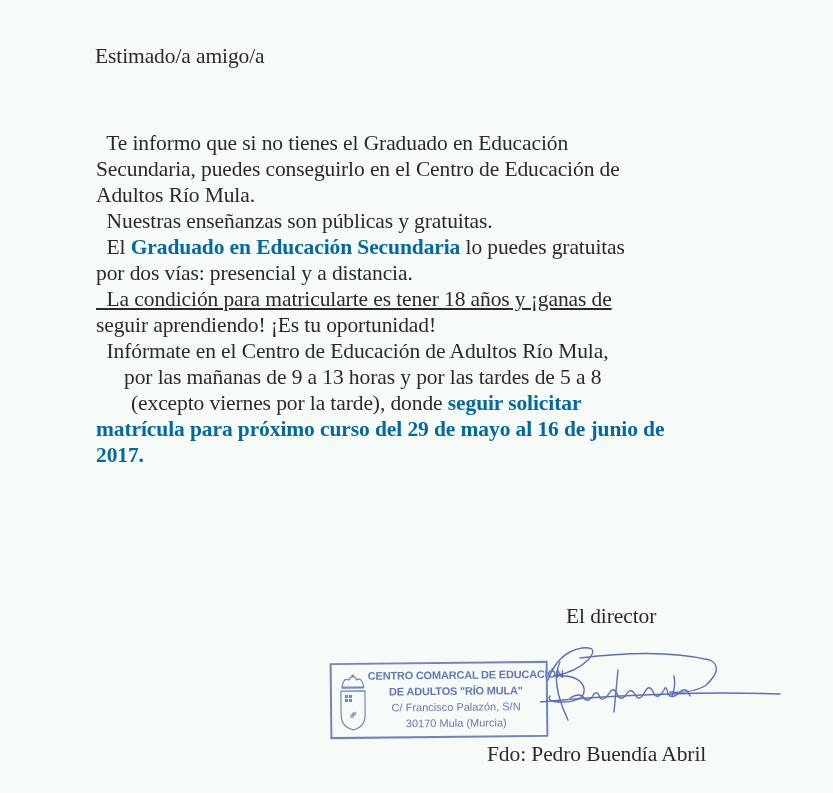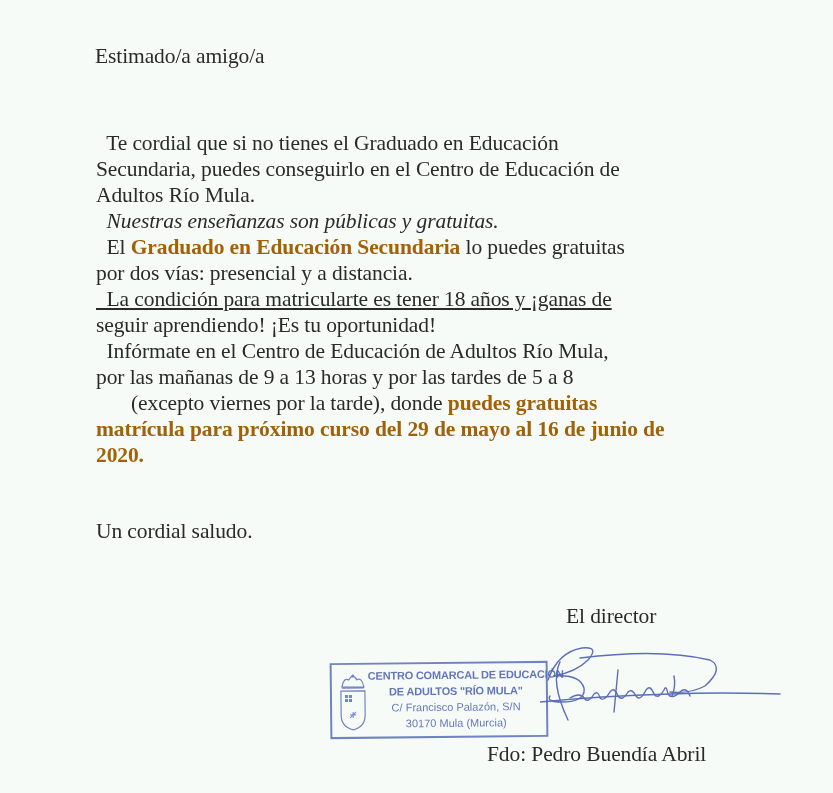--- a/index.html
+++ b/index.html
@@ -20,21 +20,21 @@
       left: 0; top: 0;
       width: 824px; height: 793px;
     }
     .line {
       position: absolute;
       font-size: 21.5px;
       line-height: 26px;
       white-space: nowrap;
       letter-spacing: -0.1px;
     }
-    .b { font-weight: bold; color: #a16207; }
+    .b { font-weight: bold; color: #0369a1; }
     .greeting { left: 95px; top: 43px; }
     .body-text { left: 96px; }
     .closing { left: 96px; top: 518px; }
     .signer-title { left: 566px; top: 603px; }
     .signer-name { left: 487px; top: 741px; }
 
     
     .stamp {
       position: absolute;
       left: 330px;
@@ -81,36 +81,35 @@
     }
   </style>
 </head>
 <body>
 
 <div class="page">
 
   <div class="line greeting">Estimado/a amigo/a</div>
 
   <div id="body-lines">
-      <div class="line body-text" style="top: 130px;"><span style="white-space: pre;">  Te cordial que si no tienes el Graduado en Educación</span></div>
+      <div class="line body-text" style="top: 130px;"><span style="white-space: pre;">  Te informo que si no tienes el Graduado en Educación</span></div>
       <div class="line body-text" style="top: 156px; text-align: right;"><span style="white-space: pre;">Secundaria, puedes conseguirlo en el Centro de Educación de</span></div>
       <div class="line body-text" style="top: 182px;"><span style="white-space: pre;">Adultos Río Mula.</span></div>
-      <div class="line body-text" style="top: 208px;"><span style="white-space: pre; font-style: italic;">  Nuestras enseñanzas son públicas y gratuitas.</span></div>
+      <div class="line body-text" style="top: 208px;"><span style="white-space: pre;">  Nuestras enseñanzas son públicas y gratuitas.</span></div>
       <div class="line body-text" style="top: 234px;"><span style="white-space: pre;">  El </span><span class="b" style="white-space: pre;">Graduado en Educación Secundaria</span><span style="white-space: pre;"> lo puedes gratuitas</span></div>
       <div class="line body-text" style="top: 260px;"><span style="white-space: pre;">por dos vías: presencial y a distancia.</span></div>
       <div class="line body-text" style="top: 286px; text-decoration: underline;"><span style="white-space: pre;">  La condición para matricularte es tener 18 años y ¡ganas de</span></div>
       <div class="line body-text" style="top: 312px;"><span style="white-space: pre; text-align: right;">seguir aprendiendo! ¡Es tu oportunidad!</span></div>
       <div class="line body-text" style="top: 338px;"><span style="white-space: pre;">  Infórmate en el Centro de Educación de Adultos Río Mula,</span></div>
-      <div class="line body-text" style="top: 364px;"><span style="white-space: pre;">por las mañanas de 9 a 13 horas y por las tardes de 5 a 8</span></div>
-      <div class="line body-text" style="top: 390px;"><span style="white-space: pre; margin-left: 35px;">(excepto viernes por la tarde), donde </span><span class="b" style="white-space: pre;">puedes gratuitas</span></div>
+      <div class="line body-text" style="top: 364px; margin-left: 28px;"><span style="white-space: pre;">por las mañanas de 9 a 13 horas y por las tardes de 5 a 8</span></div>
+      <div class="line body-text" style="top: 390px;"><span style="white-space: pre; margin-left: 35px;">(excepto viernes por la tarde), donde </span><span class="b" style="white-space: pre;">seguir solicitar</span></div>
       <div class="line body-text" style="top: 416px;"><span class="b" style="white-space: pre;">matrícula para próximo curso del 29 de mayo al 16 de junio de</span></div>
-      <div class="line body-text" style="top: 442px;"><span class="b" style="white-space: pre;">2020.</span></div>
+      <div class="line body-text" style="top: 442px;"><span class="b" style="white-space: pre;">2017.</span></div>
     </div>
 
-  <div class="line closing">Un cordial saludo.</div>
 
   <div class="line signer-title">El director</div>
 
   <div class="stamp">
     <svg class="stamp-shield" viewBox="0 0 30 62">
 
       <path d="M4 16 Q6 6 11 9 Q15 2 19 9 Q24 6 26 16 Z" fill="none" stroke="#5a6fb8" stroke-width="1.2"></path>
       <circle cx="15" cy="5" r="1.5" fill="#5a6fb8"></circle>
       <line x1="4" y1="17" x2="26" y2="17" stroke="#5a6fb8" stroke-width="1.5"></line>
 

